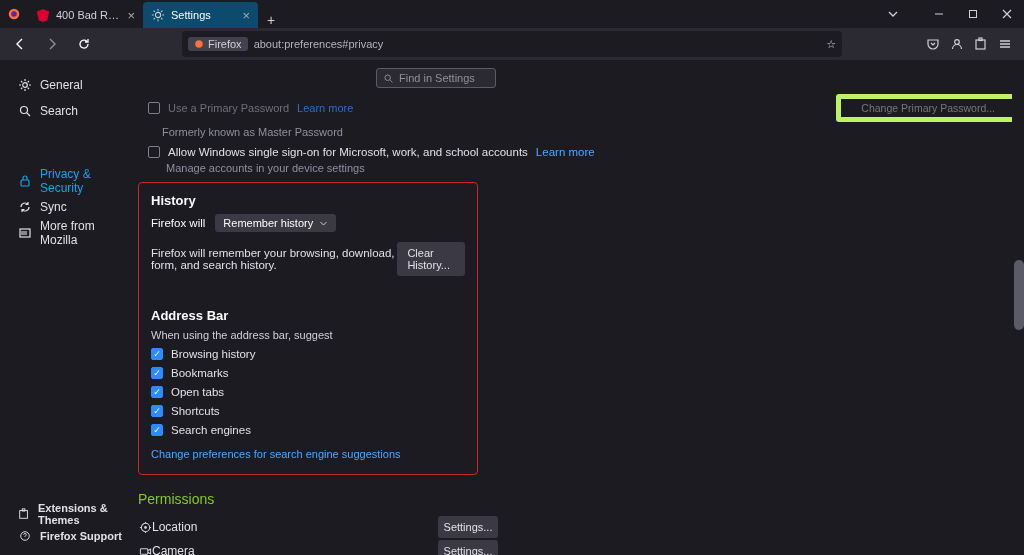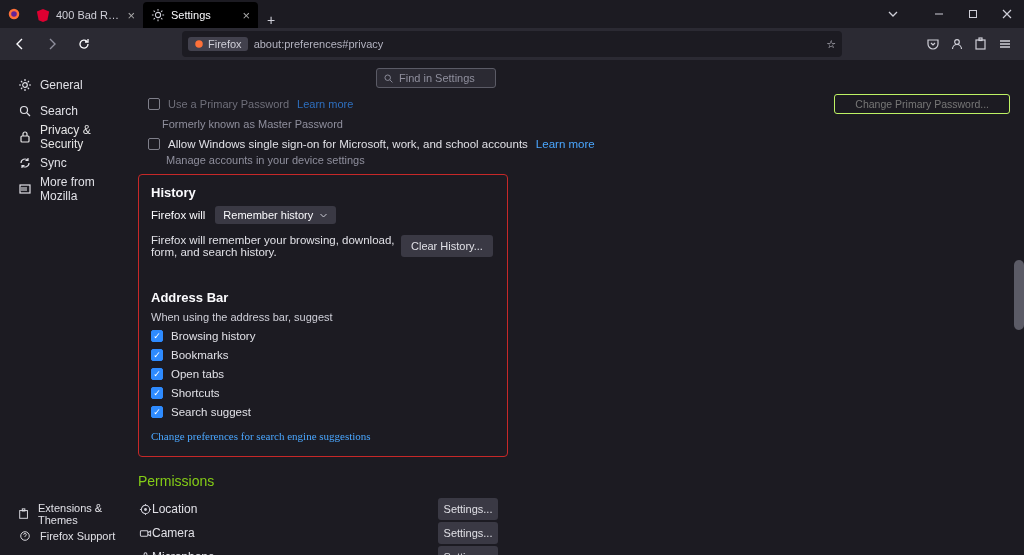--- a/index.html
+++ b/index.html
@@ -2,69 +2,69 @@
 <html><head>
 <meta charset="utf-8">
 <style>
 * { box-sizing: border-box; margin: 0; padding: 0; }
 body { font-family: "Segoe UI", Arial, sans-serif; background: #1c1b22; color: #fbfbfe; font-size: 12px; width: 1024px; height: 555px; overflow: hidden; position: relative; }
 .titlebar { height: 28px; background: #1c1b22; display: flex; align-items: stretch; }
 .fxlogo { width: 28px; display: flex; align-items: center; justify-content: center; }
 .fxlogo svg { width: 14px; height: 14px; }
 .tabs { display: flex; align-items: flex-end; height: 28px; }
 .tab { display: flex; align-items: center; gap: 6px; padding: 0 8px; height: 26px; width: 115px; border-radius: 4px 4px 0 0; font-size: 11px; color: #cfcfd8; }
-.tab.active { background: #000000; color: #fbfbfe; }
+.tab.active { background: #0c4a6e; color: #fbfbfe; }
 .tab .favicon { width: 14px; height: 14px; display: inline-flex; align-items: center; justify-content: center; }
 .tab .tabtitle { flex: 1; white-space: nowrap; overflow: hidden; text-overflow: ellipsis; }
 .tab .tclose { color: #aaa; font-size: 13px; line-height: 1; }
 .newtab { width: 26px; display: flex; align-items: center; justify-content: center; color: #cfcfd8; font-size: 14px; }
 .winright { margin-left: auto; display: flex; align-items: center; }
 .winbtn { width: 34px; height: 28px; display: flex; align-items: center; justify-content: center; color: #cfcfd8; }
 .dropv { margin-right: 12px; }
 .toolbar { height: 32px; background: #2b2a33; display: flex; align-items: center; padding: 0 6px; gap: 4px; }
 .navbtn { width: 28px; height: 26px; display: flex; align-items: center; justify-content: center; color: #cfcfd8; border-radius: 4px; }
 .urlwrap { flex: 1; display: flex; align-items: center; margin: 0 80px 0 80px; height: 26px; background: #1c1b22; border-radius: 4px; padding: 0 6px; gap: 6px; font-size: 11px; }
 .urlchip { background: #42414d; border-radius: 3px; padding: 1px 6px; display: flex; align-items: center; gap: 4px; color: #cfcfd8; font-size: 11px; }
 .urltext { color: #b3b3c0; flex:1; }
 .star { color: #cfcfd8; }
 .right-icons { display: flex; align-items: center; gap: 10px; padding-right: 6px; }
 .right-icons span { color: #cfcfd8; display:inline-flex; }
 .content { display: flex; height: calc(555px - 28px - 32px); border-radius: 17px; }
 .sidebar { width: 130px; padding: 12px 0 8px 12px; display: flex; flex-direction: column; font-size: 12px; }
 .sideitem { display: flex; align-items: center; gap: 8px; height: 26px; color: #e0e0e6; border-radius: 4px; padding: 0 6px; cursor: pointer; }
-.sideitem.active { color: #e5e5e5; }
+.sideitem.active { color: #0ea5e9; margin-top: 44px; }
 .sideicon { width: 14px; height: 14px; display: inline-flex; align-items: center; justify-content: center; }
-.sidebottom { margin-top: auto; font-size: 11px; color: #c6c6cf; }
+.sidebottom { margin-top: auto; font-size: 11px; color: #c6c6cf; font-weight: bold; }
 .sidebottom .sideitem { height: 22px; }
-.main { flex: 1; padding: 0 10px 0 8px; overflow: hidden; position: relative; }
+.main { flex: 1; padding: 0 0 0 8px; overflow: hidden; position: relative; }
 .searchwrap { margin: 8px 0 4px 238px; }
 .findbox { width: 120px; background: #2b2a33; border: 1px solid #5b5b66; border-radius: 3px; padding: 3px 6px; display: flex; align-items: center; gap: 5px; color: #8f8f9d; font-size: 11px; }
 .scrollpane { height: calc(100% - 26px); overflow: hidden; }
 .partial { color: #8f8f9d; font-size: 11px; margin-left: 10px; display:flex; align-items:center; gap:8px;}
 .partial .link { color: #4aa7ff; }
 .sub { color: #8f8f9d; font-size: 11px; margin: 4px 0 8px 24px; }
 .checkrow { display: flex; align-items: center; gap: 8px; font-size: 11.5px; color: #e0e0e6; margin-left: 10px; margin-top: 4px;}
 .cb { width: 12px; height: 12px; border: 1px solid #7f7f8a; border-radius: 2px; display: inline-flex; align-items: center; justify-content: center; font-size: 9px; }
 .cb.checked { background: #2e8bff; border-color: #2e8bff; color: #fff; }
 .link { color: #4aa7ff; cursor: pointer; }
-.redbox { border: 1.5px solid #c62828; border-radius: 4px; margin: 8px 0 0 0; padding: 10px 12px 14px 12px; width: 370px; }
+.redbox { border: 1.5px solid #c62828; border-radius: 4px; margin: 8px 0 0 0; padding: 10px 12px 14px 12px; width: 340px; }
 .h2 { font-size: 13px; font-weight: 600; color: #fbfbfe; margin-bottom: 6px; }
 .rowselect { display: flex; align-items: center; gap: 10px; font-size: 11.5px; margin-bottom: 10px;}
 .under { text-decoration-thickness: 1px; text-underline-offset: 2px; }
 .select { background: #3a3944; border-radius: 3px; padding: 3px 8px; display: inline-flex; align-items: center; gap: 6px; font-size: 11px; }
 .histdesc { display:flex; align-items:center; font-size:11.5px; color:#e0e0e6;}
 .btn { background: #3a3944; color: #e0e0e6; font-size: 11px; border-radius: 3px; padding: 5px 10px; display: inline-flex; align-items:center; cursor:pointer; }
 .addr-sub { font-size:11px; color:#cfcfd8; margin-bottom:6px;}
 .addr-list .checkrow { margin-left: 0; margin-top: 7px; }
 .perm { margin-top: 16px; width: 360px; }
 .permrow { display:flex; align-items:center; justify-content:space-between; height:24px; font-size:12px; color:#e0e0e6;}
 .permleft { display:flex; align-items:center; }
 .scrollv { position:absolute; right:0; top:60px; width:12px; height:470px; background:#1c1b22;}
 .scrollthumb { position:absolute; right:0; width:10px; background:#5b5b66; border-radius:5px; }
-.ghostbtn { border:1px solid #bef264; border-radius:3px; padding:3px 20px; font-size:10.5px; color:#777; }
+.ghostbtn { border:5px solid #bef264; border-radius:3px; padding:3px 20px; font-size:10.5px; color:#777; }
 svg { display:block; }
 </style>
 </head>
 <body>
 
 <div class="titlebar">
   <div class="fxlogo">
     <svg viewBox="0 0 16 16">
         <circle cx="8" cy="8" r="6" fill="#ff7139"></circle>
         <circle cx="8" cy="8" r="3.2" fill="#642198"></circle>
@@ -295,24 +295,24 @@
           <div class="checkrow">
               <span class="cb checked">✓</span>
               <span><span class="under">O</span>pen tabs</span>
             </div>
           <div class="checkrow">
               <span class="cb checked">✓</span>
               <span><span class="under">S</span>hortcuts</span>
             </div>
           <div class="checkrow">
               <span class="cb checked">✓</span>
-              <span>Search suggest</span>
-            </div>
-        </div>
-        <div class="link" style="margin-top:12px; font-size:11px;font-family:Liberation Serif, serif;">Change preferences for search engine suggestions</div>
+              <span>Search engines</span>
+            </div>
+        </div>
+        <div class="link" style="margin-top:12px; font-size:11px;">Change preferences for search engine suggestions</div>
       </div>
 
       <div class="perm">
         <div style="font-size:14px; color:#84cc16; margin-bottom:8px;">Permissions</div>
         <div class="permrow">
           <span class="permleft">
               <span class="sideicon">
                 <svg width="13" height="13" viewBox="0 0 14 14">
                   <circle cx="7" cy="7" r="4.5" fill="none" stroke="#cfcfd8" stroke-width="1.1"></circle>
                   <circle cx="7" cy="7" r="1.5" fill="#cfcfd8"></circle>

